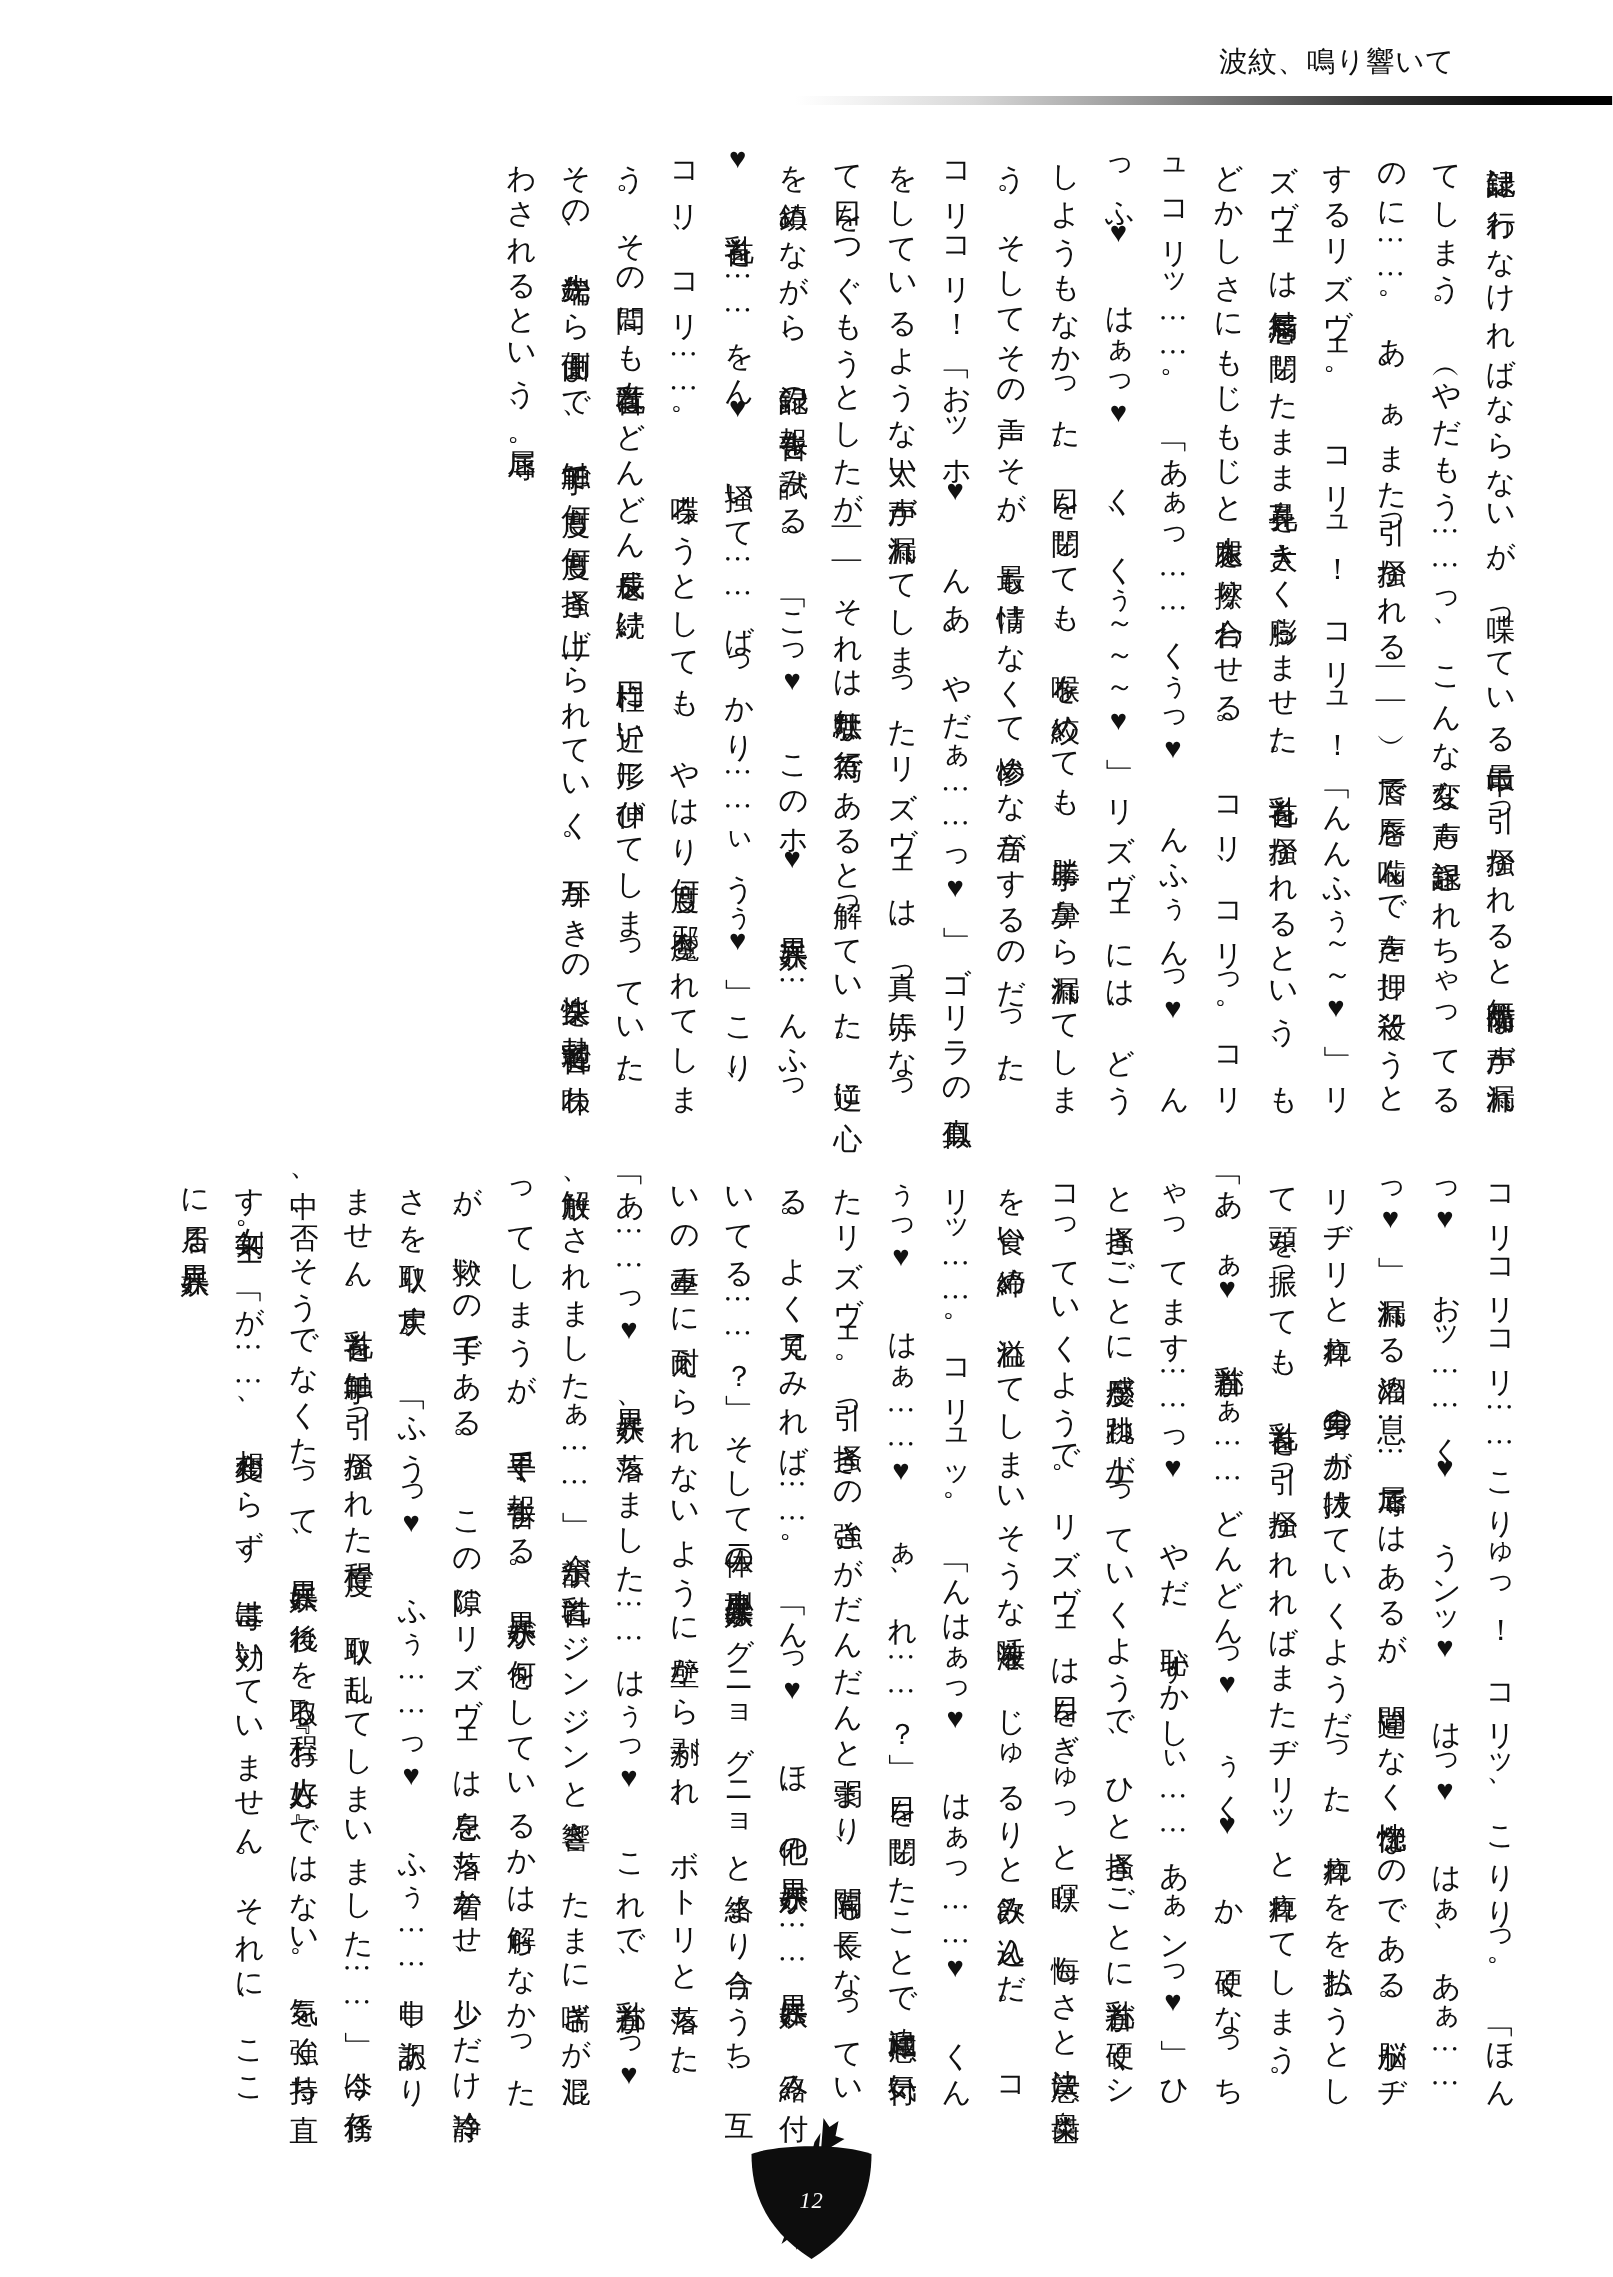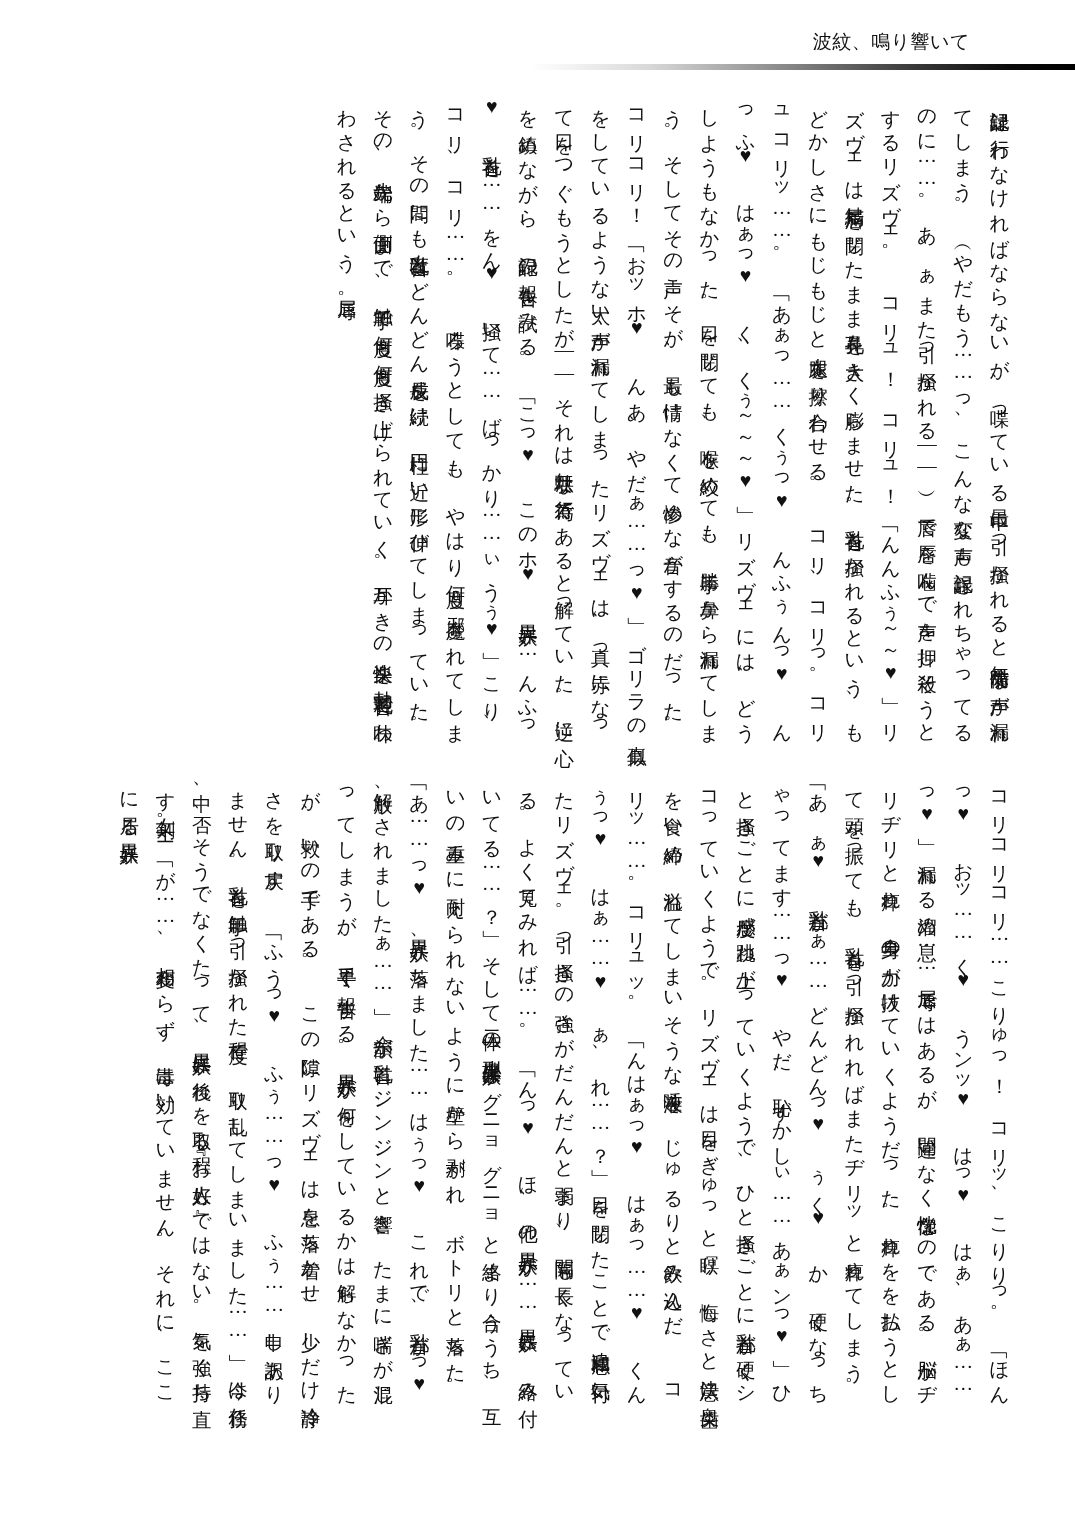--- a/index.html
+++ b/index.html
@@ -140,14 +140,26 @@
 「んっ♥ ほ、他の異界妖が……異界妖に、絡み付いてる……？」
 そして二体の小型異界妖はグニョグニョと絡まり合ううち、互いの重みに耐えられないように壁から剥がれ、ボトリと落ちた。
 「あ……っ♥ 異界妖、落ちました……はぅっ♥ これで、乳首がっ♥ 解放、されましたぁ……」
 余韻が乳首にジンジンと響き、たまに喘ぎが混じってしまうが、手早く報告する。異界妖が何をしているかは解らなかったが、救いの手である。
 この隙にリズヴェは息を落ち着かせ、少しだけ冷静さを取り戻す。
 「ふうっ♥ ふぅ……っ♥ ふぅ……申し訳ありません。乳首を触手に引っ掻かれた程度で、取り乱してしまいました……」
 今は任務中、否、そうでなくたって、異界妖に後れを取る程『お人好し』ではない。気を強く持ち直す女剣士。
 「が……、相変わらず、毒は効いていません。それに、ここに居る異界妖</p>
   </div>
 
+  <div id="folio">
+    <svg width="108" height="112" viewBox="0 0 108 112" aria-hidden="true">
+      <path d="M62 8 L66 14 L72 10 L70 20 L76 22 L66 28 L60 34 Z" fill="#0d0d0d"></path>
+      <path d="M60 18 L58 36 L52 40 L56 24 Z" fill="#0d0d0d"></path>
+      <path d="M40 76 L34 92 L42 86 L44 96 L48 82 Z" fill="#0d0d0d"></path>
+      <path d="M14 32
+               C 32 25, 76 25, 94 32
+               C 94 56, 86 82, 54 102
+               C 22 82, 14 56, 14 32 Z" fill="#0d0d0d"></path>
+    </svg>
+    <div id="folio-number">12</div>
+  </div>
 
 </div>
 
 </body></html>

